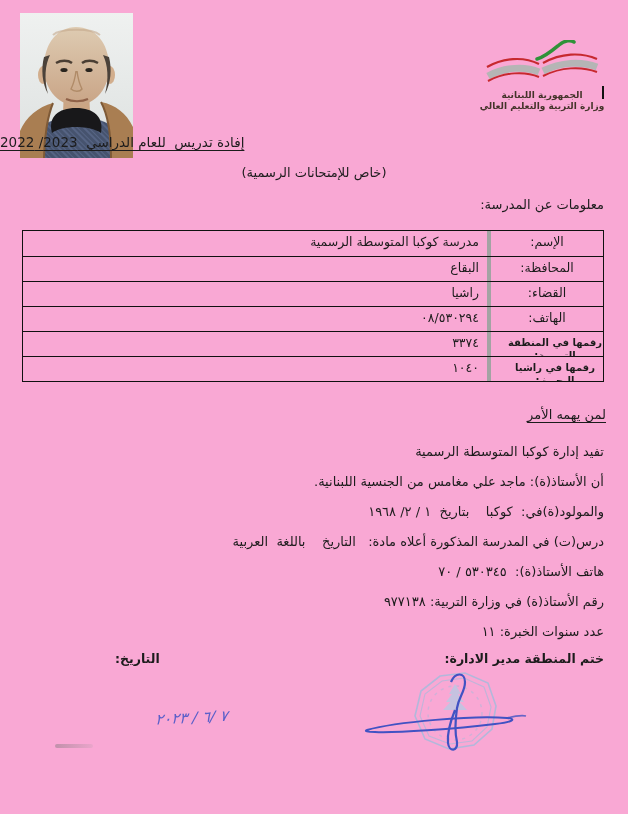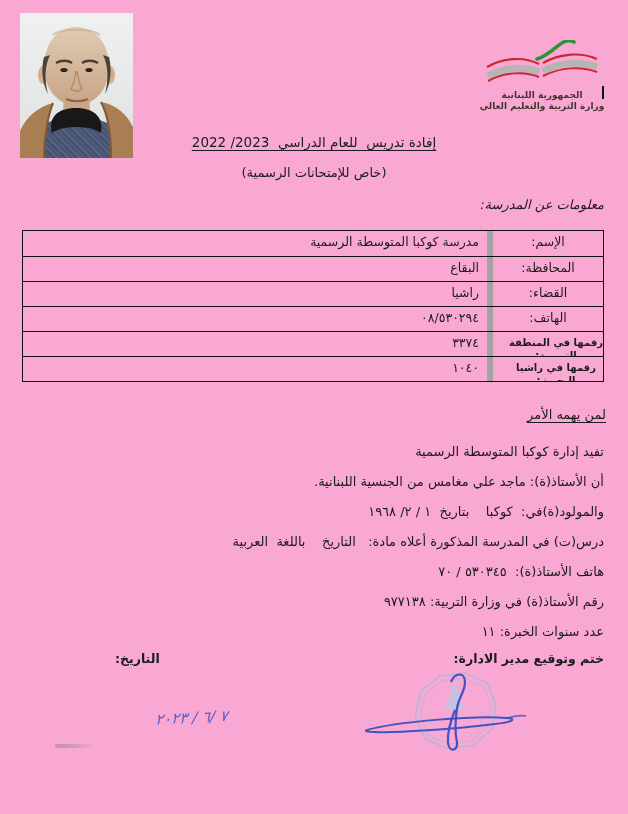--- a/index.html
+++ b/index.html
@@ -5,30 +5,30 @@
   html,body{margin:0;padding:0;background:#fff;}
   .page{
     position:relative;width:628px;height:814px;background:#f9a8d4;
     font-family:"DejaVu Sans",sans-serif;color:#1c1c1c;overflow:hidden;
   }
   .abs{position:absolute;}
   .photo{left:20px;top:13px;width:113px;height:145px;}
   .logo{left:477px;top:40px;width:130px;text-align:center;}
   .logo-text{direction:rtl;font-size:9px;font-weight:bold;color:#44342a;line-height:11px;white-space:nowrap;}
   .artifact-bar{left:602px;top:86px;width:2px;height:13px;background:#111;}
-  .title-main{left:0;top:134px;width:628px;text-align:center;direction:rtl;
+  .title-main{left:0;top:134px;width:628px;text-align:left;direction:rtl;
     font-size:13.5px;text-decoration:underline;text-underline-offset:3px;white-space:pre-wrap;}
   .title-sub{left:0;top:165px;width:628px;text-align:center;direction:rtl;
     font-size:13px;text-underline-offset:3px;}
-  .section-heading{right:24px;top:197px;direction:rtl;font-size:13px;font-style:italic;}
+  .section-heading{right:24px;top:197px;direction:rtl;font-size:13px;}
   .info-table{left:22px;top:230px;width:582px;border:1.5px solid #111;direction:rtl;box-sizing:border-box;}
   .info-row{display:flex;height:25px;box-sizing:border-box;}
   .info-row + .info-row{border-top:1px solid #111;}
   .cell{box-sizing:border-box;overflow:hidden;}
-  .cell.lbl{width:116px;border-left:6px solid #a3a3a3;text-align:center;font-size:12.5px;padding-top:3px;line-height:1.25;}
+  .cell.lbl{width:116px;border-left:4px solid #a3a3a3;text-align:center;font-size:12.5px;padding-top:3px;line-height:1.25;}
   .cell.lbl.small-bold{font-size:10px;font-weight:bold;padding-top:5px;padding-left:16px;}
   .cell.val{flex:1;text-align:right;font-size:12.5px;padding:3px 8px 0 0;line-height:1.25;}
   .salutation{left:0;top:407px;width:606px;text-align:right;direction:rtl;font-size:13px;
     text-decoration:underline;text-underline-offset:3px;}
   .paragraph{right:24px;top:437px;width:560px;direction:rtl;text-align:right;}
   .para-line{font-size:13px;line-height:30px;height:30px;white-space:pre-wrap;}
   .stamp-label{right:24px;top:651px;direction:rtl;font-size:12.5px;font-weight:bold;}
   .date-label{left:115px;top:651px;direction:rtl;font-size:12.5px;font-weight:bold;}
   .stamp-svg{left:355px;top:668px;}
   .hand-date{left:108px;top:710px;width:120px;direction:rtl;font-size:15px;font-style:italic;
@@ -130,21 +130,21 @@
   <div class="abs paragraph">
     <div class="para-line">تفيد إدارة كوكبا المتوسطة الرسمية</div>
     <div class="para-line">أن الأستاذ(ة): ماجد علي مغامس من الجنسية اللبنانية.</div>
     <div class="para-line">والمولود(ة)في:  كوكبا    بتاريخ  ١ / ٢/ ١٩٦٨</div>
     <div class="para-line">درس(ت) في المدرسة المذكورة أعلاه مادة:   التاريخ    باللغة  العربية</div>
     <div class="para-line">هاتف الأستاذ(ة):  ٥٣٠٣٤٥ / ٧٠</div>
     <div class="para-line">رقم الأستاذ(ة) في وزارة التربية: ٩٧٧١٣٨</div>
     <div class="para-line">عدد سنوات الخبرة: ١١</div>
   </div>
 
-  <div class="abs stamp-label">ختم وتوقيع مدير الادارة:</div>
+  <div class="abs stamp-label">ختم المنطقة مدير الادارة:</div>
   <div class="abs date-label">التاريخ:</div>
 
   <svg class="abs stamp-svg" width="175" height="95" viewBox="0 0 175 95">
     <g stroke="#a6bbdc" fill="none">
       <path d="M141,38 L133,15 L110,5 L85,8 L66,23 L60,48 L70,71 L94,81 L119,77 L137,61 Z" stroke-width="1.6" opacity="0.85"></path>
       <path d="M136,39 L129,19 L109,10 L87,13 L70,26 L65,48 L74,68 L95,76 L117,73 L132,59 Z" stroke-width="1.1" opacity="0.7"></path>
       <circle cx="100" cy="45" r="27" stroke-width="1.4" stroke-dasharray="3 5" opacity="0.5"></circle>
     </g>
     <g fill="#b9c9e4" opacity="0.8">
       <path d="M100,16 L106,26 L94,26 Z"></path>

